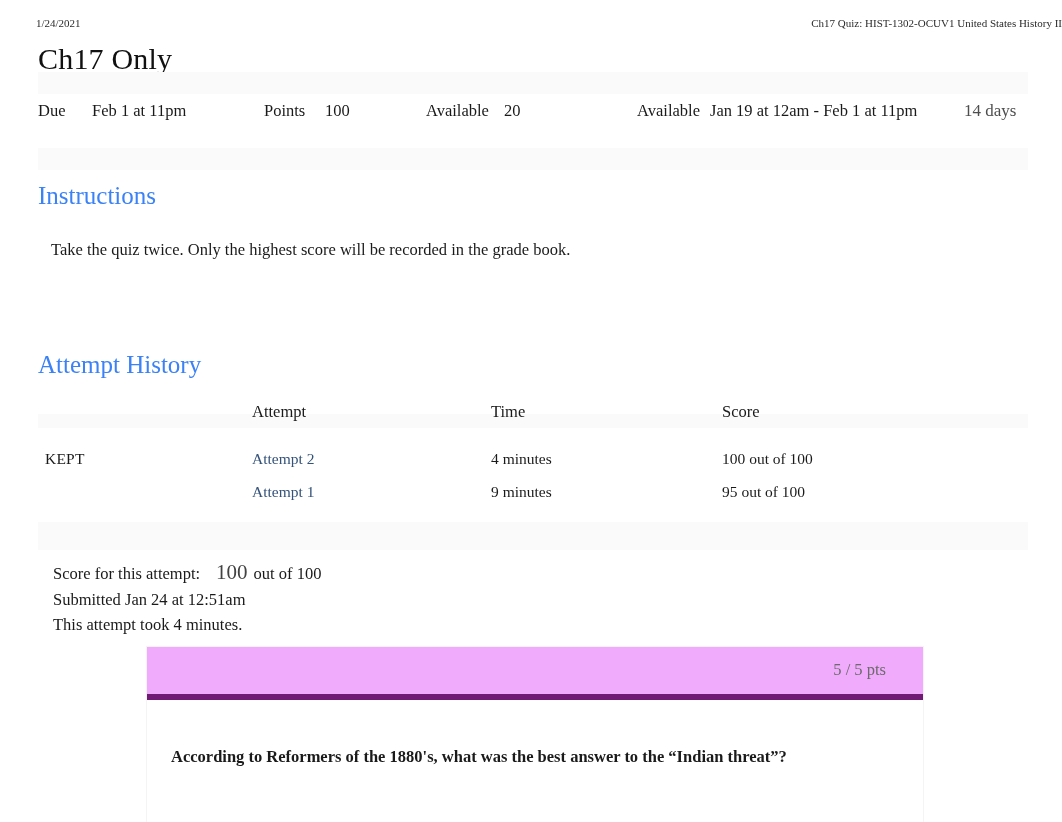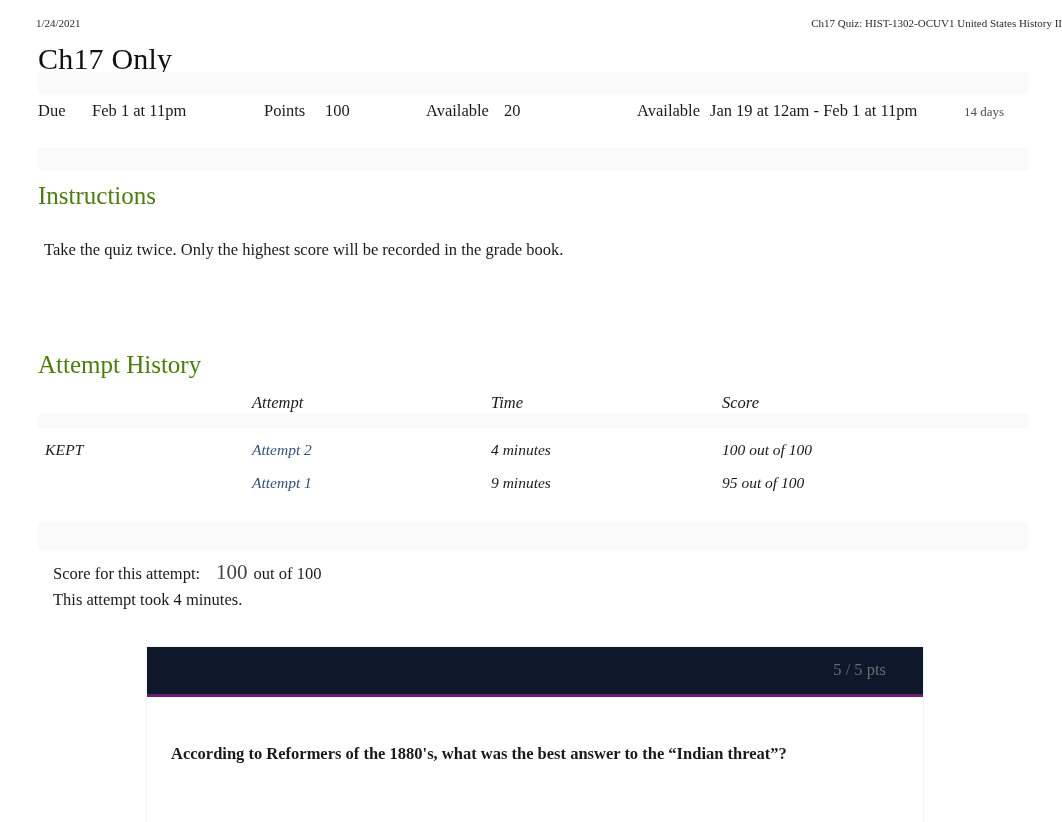--- a/index.html
+++ b/index.html
@@ -84,60 +84,59 @@
   .m-label { padding-right: 10px !important; }
   .m-due      { width: 44px; }
   .m-duev     { width: 172px; }
   .m-points   { width: 51px; }
   .m-pointsv  { width: 101px; }
   .m-quest    { width: 68px; }
   .m-questv   { width: 94px; }
   .m-avail    { width: 102px; text-align: right; }
   .m-availv   { width: 254px; }
   .m-days {
-    font-size: 13px;
+    font-size: 17px;
     color: #4e4e4e;
   }
   .m-tl      { }
   .m-tlv     { }
   .m-aa      { }
   .m-aav     { }
 
   
   .section-heading {
     position: absolute;
     left: 38px;
     font-size: 25px;
     font-weight: normal;
     line-height: 30px;
     margin: 0;
-    color: #4d7c0f;
+    color: #3b82f6;
   }
   .heading-instructions { top: 181px; }
   .heading-attempts     { top: 350px; }
 
   .instructions-body {
     position: absolute;
-    left: 44px;
+    left: 51px;
     top: 239px;
     width: 960px;
     font-size: 16.5px;
     line-height: 22px;
     color: #1a1a1a;
   }
 
   
   .attempts {
     position: absolute;
     left: 38px;
-    top: 393px;
+    top: 402px;
     width: 990px;
     font-size: 15.5px;
     border-collapse: collapse;
-    font-style: italic;
   }
   .attempts th {
     font-weight: normal;
     text-align: left;
     padding: 0 0 20px 0;
     color: #1a1a1a;
     font-size: 16.5px;
   }
   .attempts td {
     padding: 0 0 0 0;
@@ -181,22 +180,22 @@
     position: absolute;
     left: 146px;
     top: 646px;
     width: 778px;
     border: 1px solid #f4f4f5;
     background: #ffffff;
     box-sizing: border-box;
   }
   .qc-header {
     height: 47px;
-    border-bottom: 3px solid #701a75;
-    background: #0f172a;
+    border-bottom: 6px solid #701a75;
+    background: #f0abfc;
     position: relative;
   }
   .qc-points {
     position: absolute;
     right: 37px;
     top: 13px;
     font-size: 16.5px;
     color: #6b6b6b;
     white-space: nowrap;
   }
@@ -273,20 +272,21 @@
       <td class="col-time">9 minutes</td>
       <td class="col-score">95 out of 100</td>
     </tr>
   </tbody>
 </table>
 
 <div class="score-summary">
   <div class="score-line">
     <span>Score for this attempt:</span><span class="score-value">100</span><span>out of 100</span>
   </div>
+  <div class="score-line">Submitted Jan 24 at 12:51am</div>
   <div class="score-line">This attempt took 4 minutes.</div>
 </div>
 
 <div class="question-card">
   <div class="qc-header">
     <span class="qc-points">5 / 5 pts</span>
   </div>
   <div class="qc-body">
     <div class="qc-text">According to Reformers of the 1880's, what was the best answer to the “Indian threat”?</div>
   </div>

